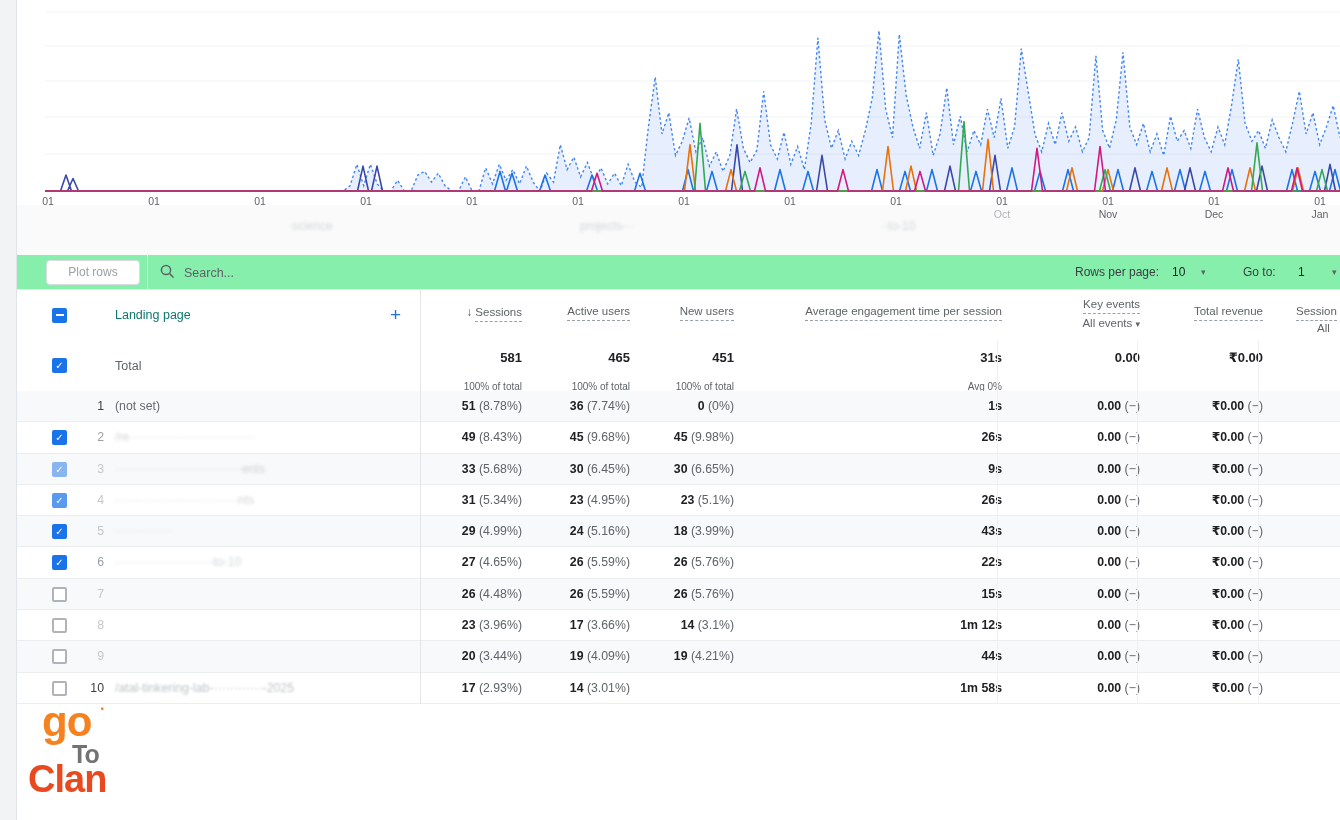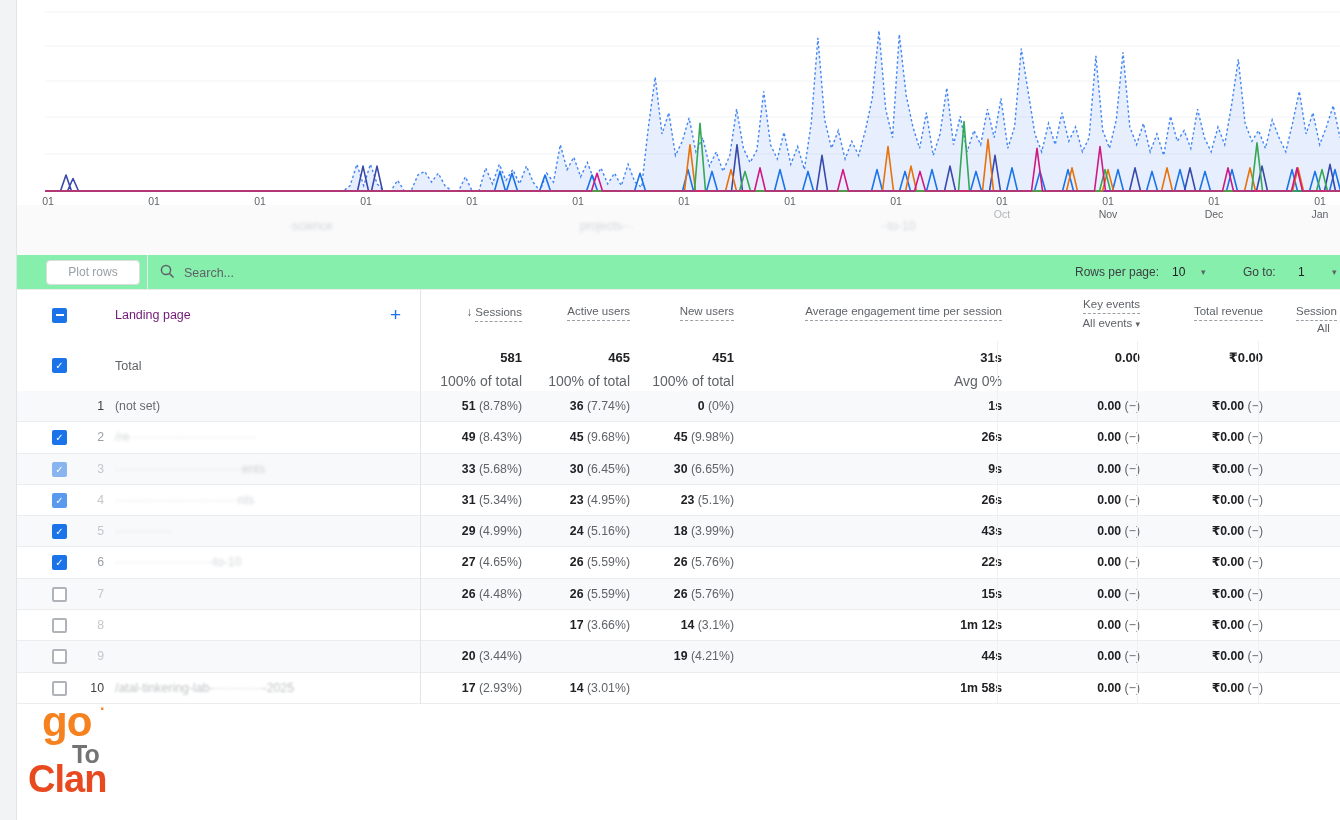--- a/index.html
+++ b/index.html
@@ -21,40 +21,40 @@
        font-size:12px;color:#9aa0a6;text-align:center;line-height:23px;background:#fff;}
   .tb-divider{position:absolute;left:130px;top:0;width:1px;height:34px;background:#e8eaed;}
   .search-icon{position:absolute;left:143px;top:9px;}
   .search-input{position:absolute;left:165px;top:4px;width:320px;height:25px;border:none;outline:none;font-size:12.5px;
        color:#3c4043;font-family:"Liberation Sans",sans-serif;background:transparent;}
   .search-input::placeholder{color:#5f6368;}
   .tb-right-label{position:absolute;top:0;height:34px;line-height:34px;font-size:12px;color:#3c4043;}
   .caret{font-size:9px;color:#5f6368;}
   
   .thead{position:absolute;left:17px;top:290px;width:1323px;height:51px;border-bottom:1px solid #e0e0e0;background:#fff;}
-  .lp-header{position:absolute;left:98px;top:0;line-height:51px;font-size:12.5px;color:#701a75;}
+  .lp-header{position:absolute;left:98px;top:0;line-height:51px;font-size:12.5px;color:#0f766e;}
   .add-col{position:absolute;left:373px;top:0;line-height:49px;font-size:19px;color:#1a73e8;}
   .hm{position:absolute;font-size:11.5px;color:#5f6368;text-align:right;width:250px;white-space:nowrap;}
   .du{border-bottom:1px dashed #9aa0a6;padding-bottom:3px;}
   .sort-arrow{font-size:12px;color:#5f6368;margin-right:3px;}
   
   .cb{display:inline-block;width:15px;height:15px;border-radius:2px;box-sizing:border-box;vertical-align:middle;
       text-align:center;font-size:10px;line-height:15px;color:#fff;}
   .cb.checked,.cb.ind{background:#1a73e8;}
   .cb.checked-light{background:#1a73e8;opacity:.5;}
   .cb.checked-light2{background:#1a73e8;opacity:.72;}
   .cb.unchecked{background:#fff;border:2px solid #b0b4b9;}
   .cb .bar{display:inline-block;width:8px;height:2px;background:#fff;vertical-align:middle;margin-bottom:3px;}
   
   .trow-total{position:absolute;left:17px;top:341px;width:1323px;height:50px;border-bottom:1px solid #e0e0e0;background:#fff;}
   .total-cb{position:absolute;left:35px;top:17px;}
   .total-label{position:absolute;left:98px;top:0;line-height:50px;font-size:12.5px;color:#5f6368;}
   .tcell{position:absolute;top:9px;width:150px;text-align:right;}
   .tcell .tv{font-size:13px;font-weight:700;color:#202124;}
-  .tcell .ts{font-size:14px;color:#5f6368;margin-top:8px;}
+  .tcell .ts{font-size:10px;color:#5f6368;margin-top:16px;}
   
   #rows{position:absolute;left:17px;top:391px;width:1323px;}
   .trow{position:relative;height:30.3px;border-bottom:1px solid #ebedef;background:#fff;}
   .trow.odd{background:#f8f9fa;}
   .trow .cb{position:absolute;left:35px;top:8px;}
   .rnum{position:absolute;left:63px;top:0;width:24px;text-align:right;line-height:31px;font-size:12.3px;}
   .n-dark{color:#3c4043;}
   .n-mid{color:#9aa0a6;filter:blur(.4px);}
   .n-faint{color:#c4c7cb;filter:blur(.6px);}
   .lp{position:absolute;left:98px;top:0;line-height:31px;font-size:12.3px;white-space:nowrap;}
@@ -253,30 +253,32 @@
         <span class="mc c-sess"><span class="mv">26</span><span class="mp"> (4.48%)</span></span>
         <span class="mc c-act"><span class="mv">26</span><span class="mp"> (5.59%)</span></span>
         <span class="mc c-new"><span class="mv">26</span><span class="mp"> (5.76%)</span></span>
         <span class="mc c-eng"><span class="mv">15s</span></span>
         <span class="mc c-key"><span class="mv">0.00</span><span class="mp"> (−)</span></span>
         <span class="mc c-rev"><span class="mv">₹0.00</span><span class="mp"> (−)</span></span>
       </div>
       <div class="trow">
         <span class="cb unchecked"></span>
         <span class="rnum n-faint">8</span>
+        <span class="mc c-sess"><span class="mv">23</span><span class="mp"> (3.96%)</span></span>
         <span class="mc c-act"><span class="mv">17</span><span class="mp"> (3.66%)</span></span>
         <span class="mc c-new"><span class="mv">14</span><span class="mp"> (3.1%)</span></span>
         <span class="mc c-eng"><span class="mv">1m 12s</span></span>
         <span class="mc c-key"><span class="mv">0.00</span><span class="mp"> (−)</span></span>
         <span class="mc c-rev"><span class="mv">₹0.00</span><span class="mp"> (−)</span></span>
       </div>
       <div class="trow odd">
         <span class="cb unchecked"></span>
         <span class="rnum n-faint">9</span>
         <span class="mc c-sess"><span class="mv">20</span><span class="mp"> (3.44%)</span></span>
+        <span class="mc c-act"><span class="mv">19</span><span class="mp"> (4.09%)</span></span>
         <span class="mc c-new"><span class="mv">19</span><span class="mp"> (4.21%)</span></span>
         <span class="mc c-eng"><span class="mv">44s</span></span>
         <span class="mc c-key"><span class="mv">0.00</span><span class="mp"> (−)</span></span>
         <span class="mc c-rev"><span class="mv">₹0.00</span><span class="mp"> (−)</span></span>
       </div>
       <div class="trow">
         <span class="cb unchecked"></span>
         <span class="rnum n-dark">10</span>
         <span class="lp b-medium">/atal-tinkering-lab-············-2025</span>
         <span class="mc c-sess"><span class="mv">17</span><span class="mp"> (2.93%)</span></span>

